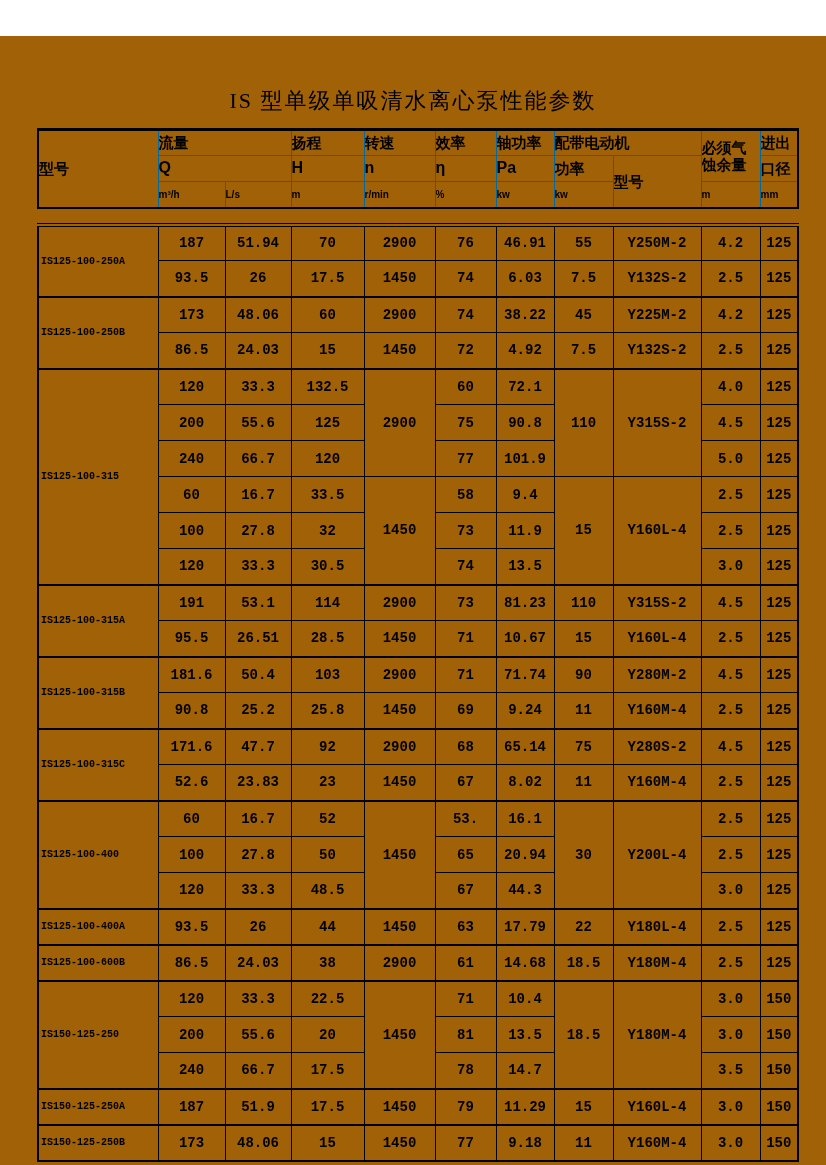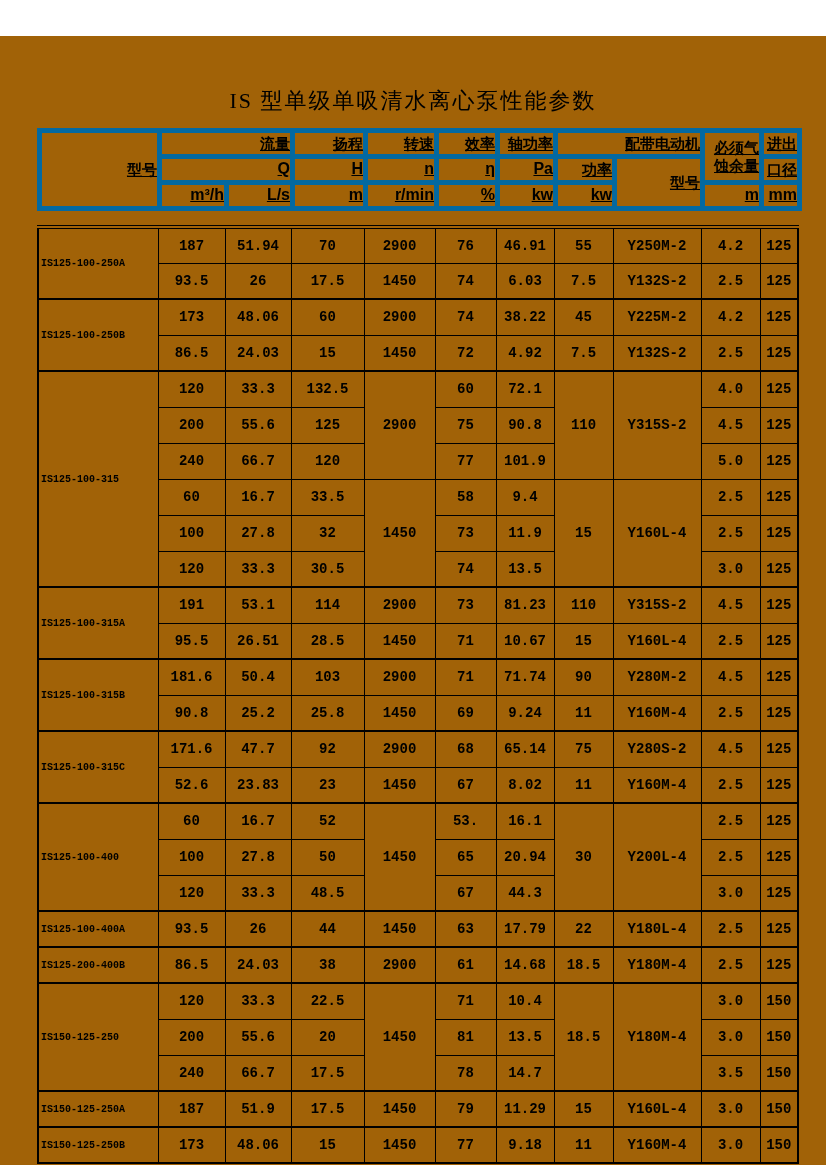--- a/index.html
+++ b/index.html
@@ -32,34 +32,33 @@
     width: 760px;
   }
   table {
     border-collapse: collapse;
     table-layout: fixed;
     width: 760px;
     color: #000000;
   }
   .head-table { border: 2px solid #000; border-top-width: 3px; }
   .head-table td {
-    border: 5px solid #0369a1;
-    text-align: right;
+    border: 1px solid #0369a1;
+    text-align: left;
     vertical-align: middle;
     font-family: "Liberation Sans", sans-serif;
     font-weight: bold;
     font-size: 15px;
     height: 26px;
     padding: 0;
     overflow: hidden;
     line-height: 1.15;
-    text-decoration: underline;
   }
   .head-table td.latin { font-size: 16px; }
-  .head-table td.unit  { font-size: 16px; }
+  .head-table td.unit  { font-size: 10px; }
   .body-table {
     margin-top: 14px;
     border: 2px solid #000;
     border-top: 4px double #000;
   }
   .body-table td {
     border: 1px solid #000;
     text-align: center;
     vertical-align: middle;
     font-family: "Liberation Mono", monospace;
@@ -374,21 +373,21 @@
             <td class="num">44</td>
             <td class="num">1450</td>
             <td class="num">63</td>
             <td class="num">17.79</td>
             <td class="num">22</td>
             <td class="num">Y180L-4</td>
             <td class="num">2.5</td>
             <td class="num">125</td>
           </tr>
           <tr class="group-start">
-            <td class="model">IS125-200-400B</td>
+            <td class="model">IS125-100-600B</td>
             <td class="num">86.5</td>
             <td class="num">24.03</td>
             <td class="num">38</td>
             <td class="num">2900</td>
             <td class="num">61</td>
             <td class="num">14.68</td>
             <td class="num">18.5</td>
             <td class="num">Y180M-4</td>
             <td class="num">2.5</td>
             <td class="num">125</td>

